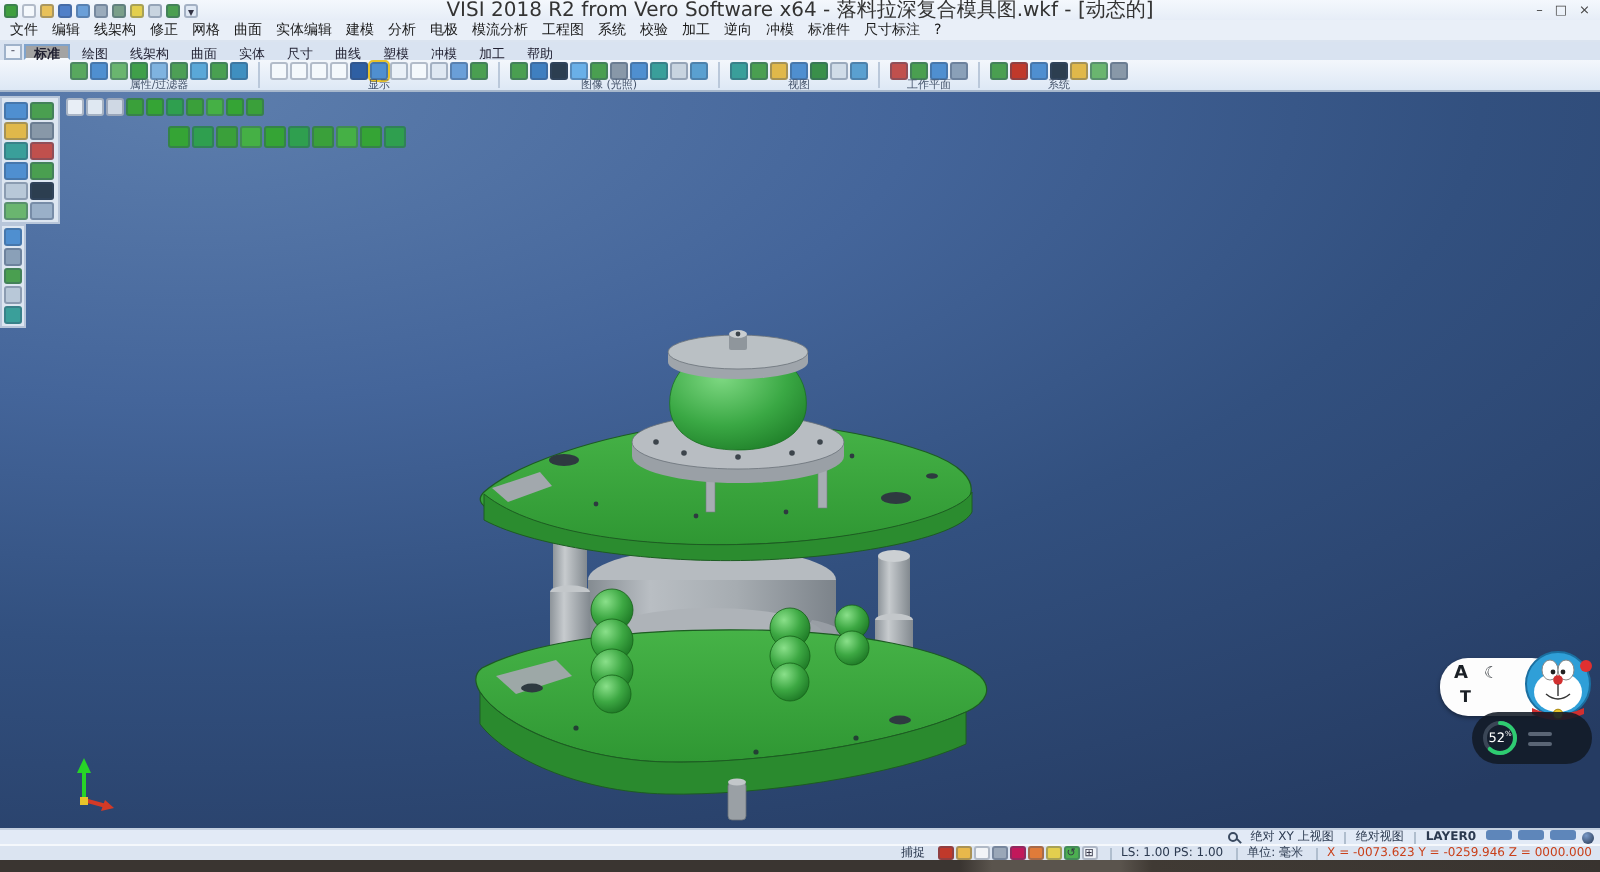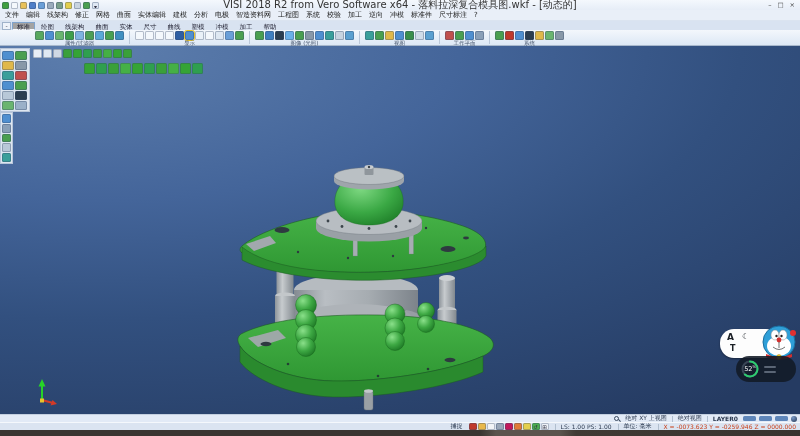--- a/index.html
+++ b/index.html
@@ -20,21 +20,21 @@
   #menubar { position:absolute; left:0; top:10px; width:800px; height:11px;
     background:#e9eff8; display:flex; align-items:center; gap:7px; padding-left:5px;
     font-size:7px; color:#1a1a1a; border-bottom:1px solid #dbe4f0; }
 
   
   #tabsrow { position:absolute; left:0; top:21px; width:800px; height:9px;
     background:#d9e3f1; display:flex; align-items:flex-end; gap:1px; padding-left:2px; font-size:6.5px; color:#223; }
   #tab-collapse { width:9px; height:8px; border:1px solid #9fb2ca; background:#eef3fa;
     font-size:6px; line-height:6px; text-align:center; color:#445; }
   .rtab { padding:0 4px; height:8px; line-height:8px; border:1px solid transparent; }
-  .rtab.selected { background:#a3a3a3; border-color:#7fa3cc; border-bottom-color:#f7fafe; font-weight:normal; }
+  .rtab.selected { background:#a3a3a3; border-color:#7fa3cc; border-bottom-color:#f7fafe; font-weight:bold; }
 
   
   #toolbar { position:absolute; left:0; top:30px; width:800px; height:16px;
     background:linear-gradient(#f3f7fc,#dde8f5); border-bottom:1px solid #a8b8cc;
     display:flex; align-items:stretch; padding-left:32px; }
   .tgroup { display:flex; flex-direction:column; align-items:center; padding:1px 3px 0; }
   .tgroup .icons { display:flex; gap:1px; }
   .tgroup .icons .icon { width:9px; height:9px; }
   .glabel { font-size:5.5px; line-height:5.5px; color:#44536a; margin-top:1px; white-space:nowrap; }
   .gdiv { width:1px; background:#bac8da; margin:1px 2px; }
@@ -136,21 +136,21 @@
     <span class="menu-item">文件</span>
       <span class="menu-item">编辑</span>
       <span class="menu-item">线架构</span>
       <span class="menu-item">修正</span>
       <span class="menu-item">网格</span>
       <span class="menu-item">曲面</span>
       <span class="menu-item">实体编辑</span>
       <span class="menu-item">建模</span>
       <span class="menu-item">分析</span>
       <span class="menu-item">电极</span>
-      <span class="menu-item">智造资料网</span>
+      <span class="menu-item">模流分析</span>
       <span class="menu-item">工程图</span>
       <span class="menu-item">系统</span>
       <span class="menu-item">校验</span>
       <span class="menu-item">加工</span>
       <span class="menu-item">逆向</span>
       <span class="menu-item">冲模</span>
       <span class="menu-item">标准件</span>
       <span class="menu-item">尺寸标注</span>
       <span class="menu-item">?</span>
   </div>

